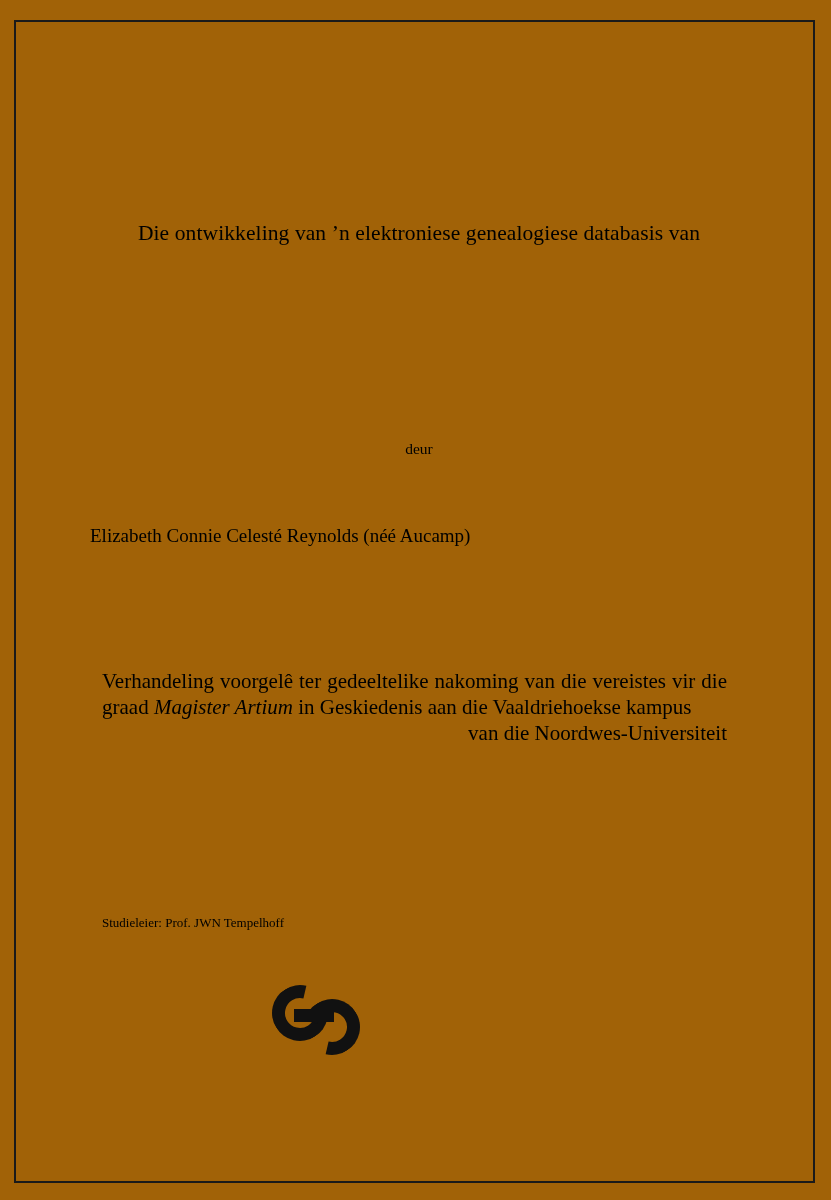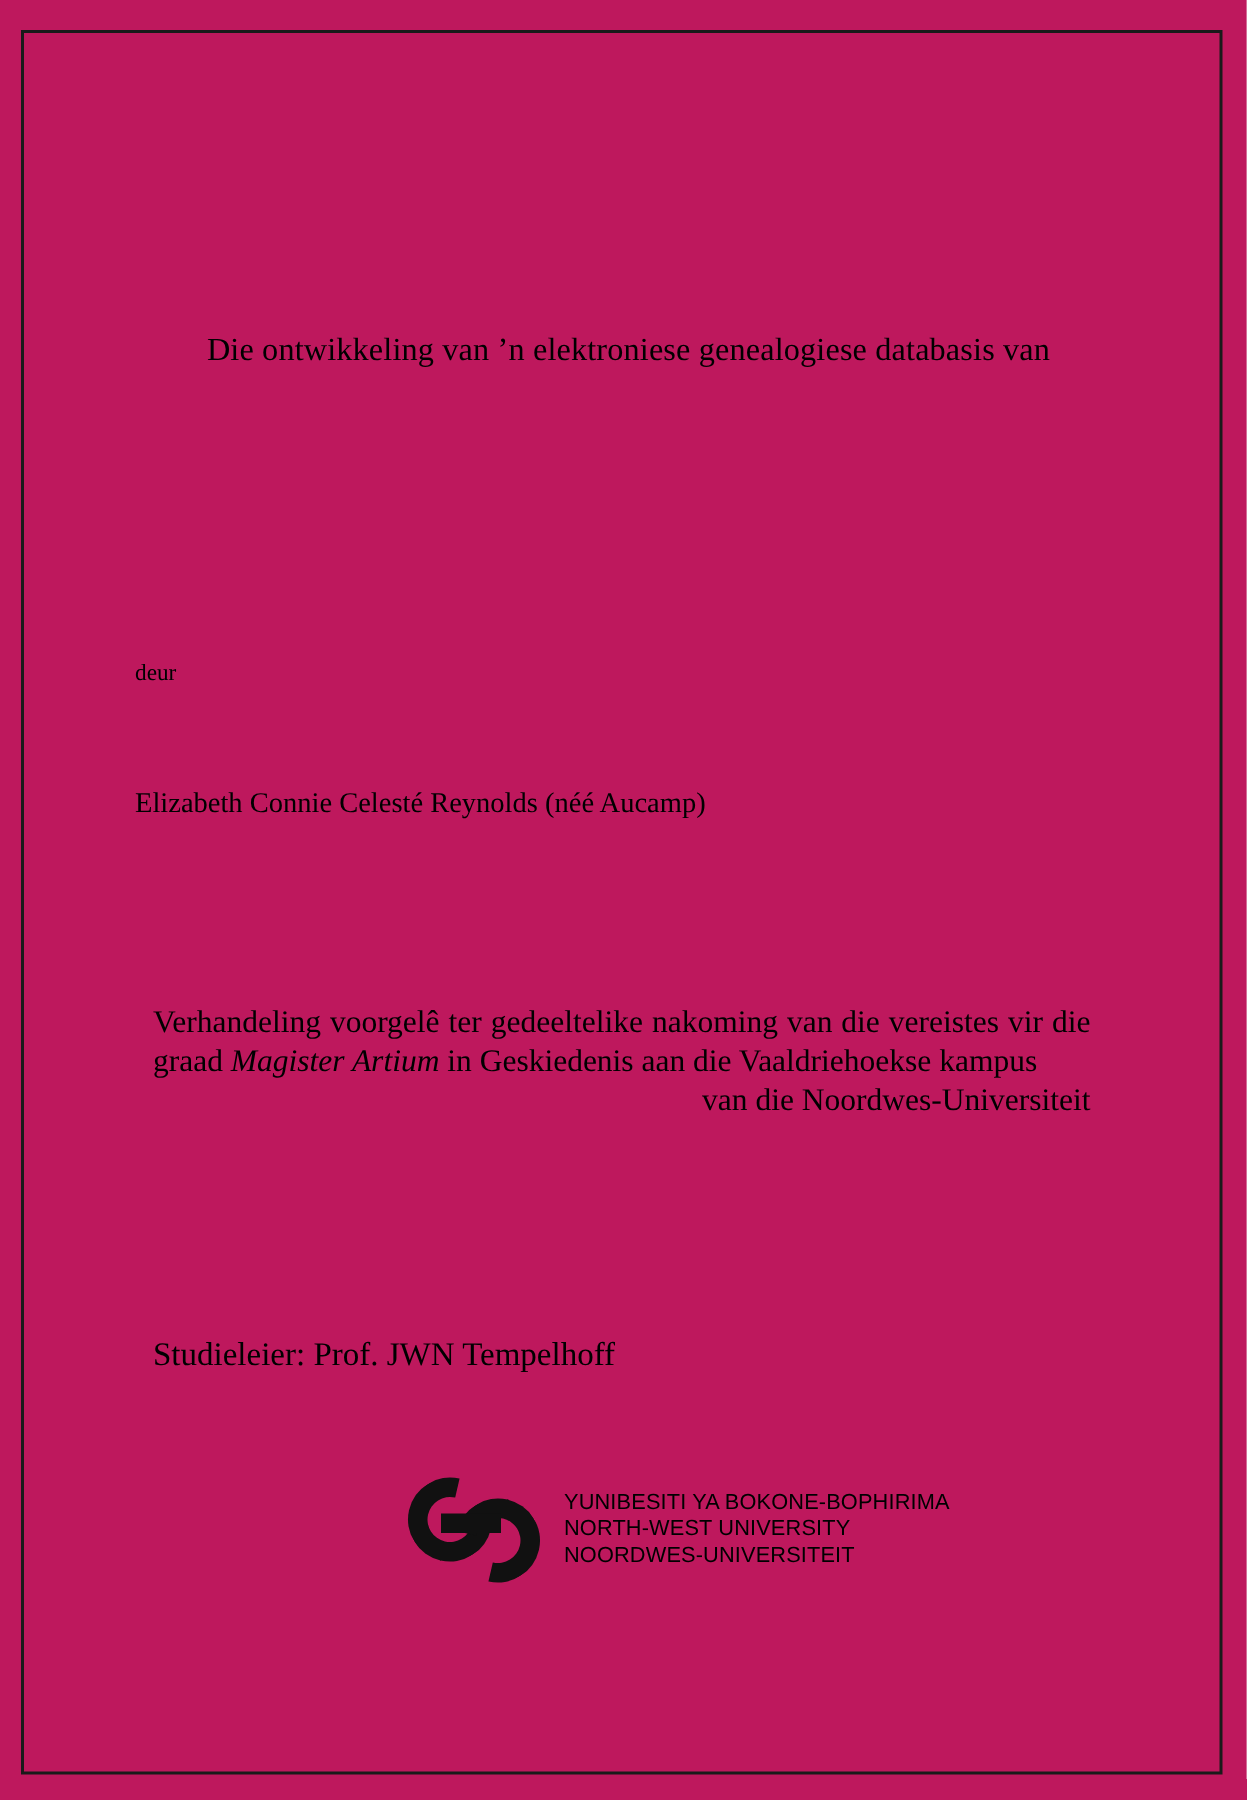--- a/index.html
+++ b/index.html
@@ -11,21 +11,21 @@
     width: 831px;
     height: 1200px;
     font-family: "Liberation Serif", serif;
     color: #000000;
     overflow: hidden;
   }
   .page {
     position: relative;
     width: 831px;
     height: 1200px;
-    background: #be185d;
+    background: #a16207;
     box-sizing: border-box;
   }
   
   .page-frame {
     position: absolute;
     left: 14px;
     top: 20px;
     width: 801px;
     height: 1163px;
     border: 2px solid #1a1a1a;
@@ -50,20 +50,21 @@
   }
   .title .line {
     display: block;
     white-space: nowrap;
   }
   .deur {
     position: absolute;
     left: 18px;
     top: 400px;
     width: 658px;
+    text-align: center;
     font-size: 15.5px;
   }
   .author {
     position: absolute;
     left: 18px;
     top: 485px;
     width: 658px;
     text-align: left;
     font-size: 19px;
   }
@@ -78,23 +79,23 @@
   }
   .submission .l3 {
     text-align: right;
   }
   .submission .ital {
     font-style: italic;
   }
   .supervisor {
     position: absolute;
     left: 30px;
-    top: 850px;
+    top: 870px;
     width: 500px;
-    font-size: 22px;
+    font-size: 13px;
     line-height: 26px;
     font-family: Liberation Serif, serif;
   }
   .logo-block {
     position: absolute;
     left: 200px;
     top: 940px;
     width: 400px;
     height: 80px;
     display: flex;
@@ -172,21 +173,16 @@
     <div class="supervisor">
       <div>Studieleier: Prof. JWN Tempelhoff</div>
     </div>
 
     <div class="logo-block">
       <div class="logo-mark">
         <div class="ring left"></div>
         <div class="ring right"></div>
         <div class="bar"></div>
       </div>
-      <div class="logo-text">
-        <span class="lt">YUNIBESITI YA BOKONE-BOPHIRIMA</span>
-        <span class="lt">NORTH-WEST UNIVERSITY</span>
-        <span class="lt">NOORDWES-UNIVERSITEIT</span>
-      </div>
     </div>
 
   </div>
 </div>
 
 </body></html>

